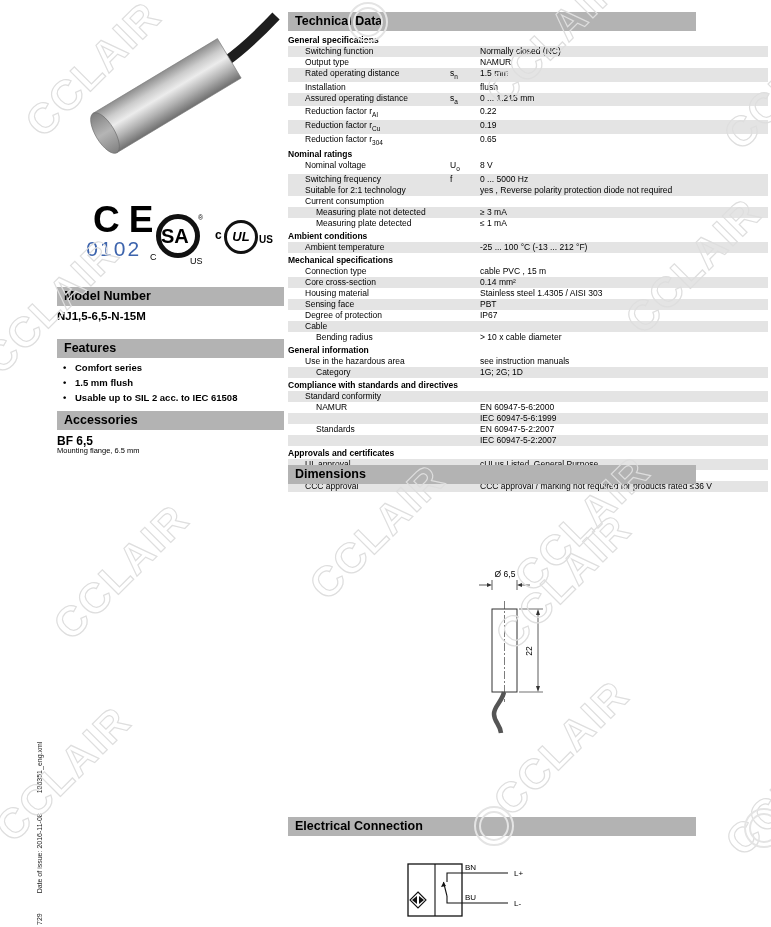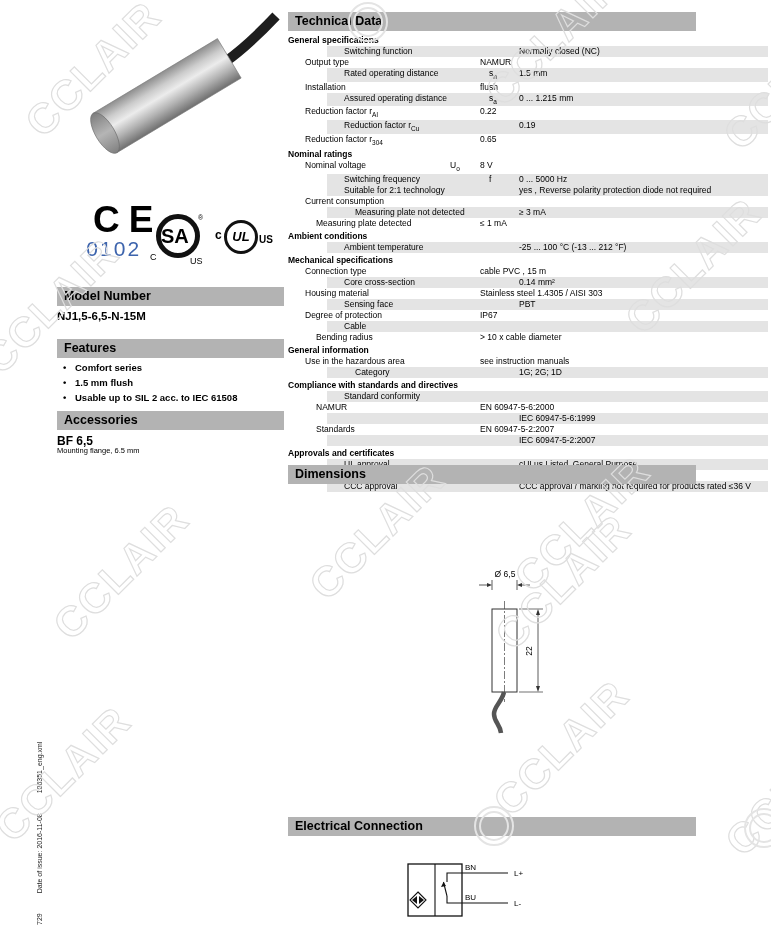--- a/index.html
+++ b/index.html
@@ -35,21 +35,21 @@
   .features-list{position:absolute;left:57px;top:360px;width:227px;z-index:1;}
   .feature{display:flex;font-weight:bold;font-size:9.5px;line-height:15px;}
   .feature .dot{width:12px;padding-left:6px;}
   .acc-name{position:absolute;left:57px;top:434px;font-weight:bold;font-size:12px;z-index:1;}
   .acc-desc{position:absolute;left:57px;top:446px;font-size:7.5px;z-index:1;}
 
   
   .tech-table{position:absolute;left:288px;top:33px;width:480px;z-index:1;}
   .sec-title{font-weight:bold;font-size:8.5px;line-height:11px;margin-top:2px;}
   .trow{display:flex;min-height:11px;line-height:11px;font-size:8.5px;padding-left:17px;box-sizing:border-box;}
-  .trow.shaded{background:#e4e4e4;margin-left:39px;}
+  .trow.shaded{background:#e4e4e4;}
   .tlabel{flex:0 0 145px;box-sizing:border-box;}
   .tlabel.ind1{padding-left:11px;}
   .tsym{flex:0 0 30px;}
   .tval{flex:1;}
   sub{font-size:6.5px;}
 
   .dims-svg{position:absolute;left:430px;top:556px;z-index:1;}
   .elec-svg{position:absolute;left:370px;top:856px;z-index:1;}
 
   

